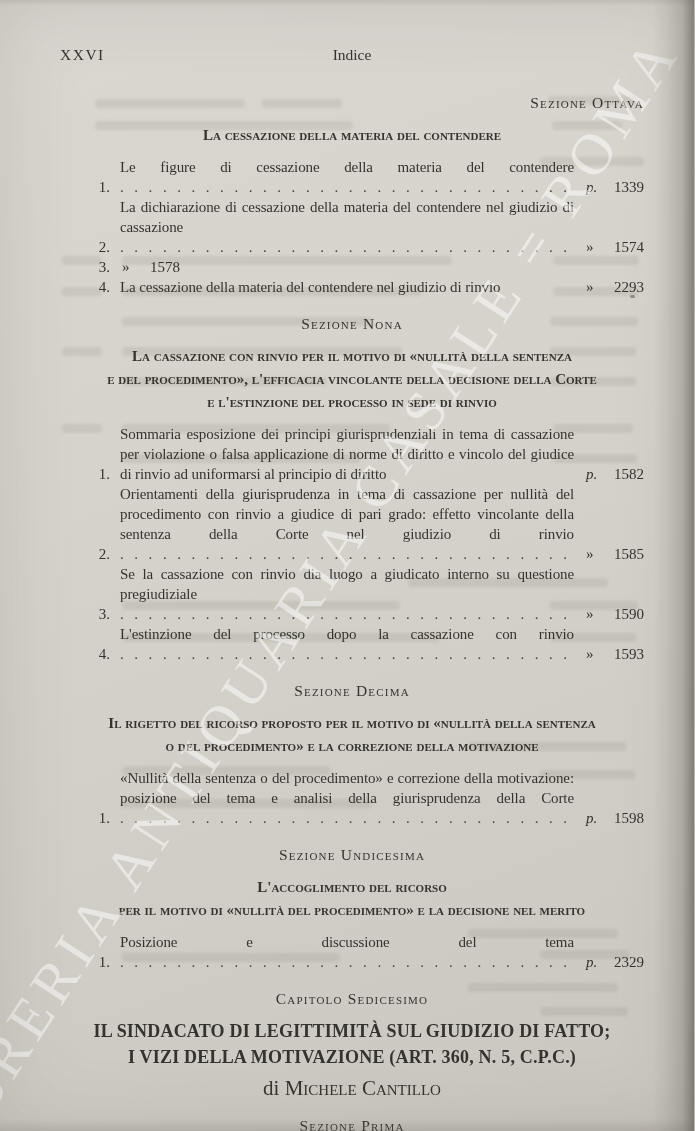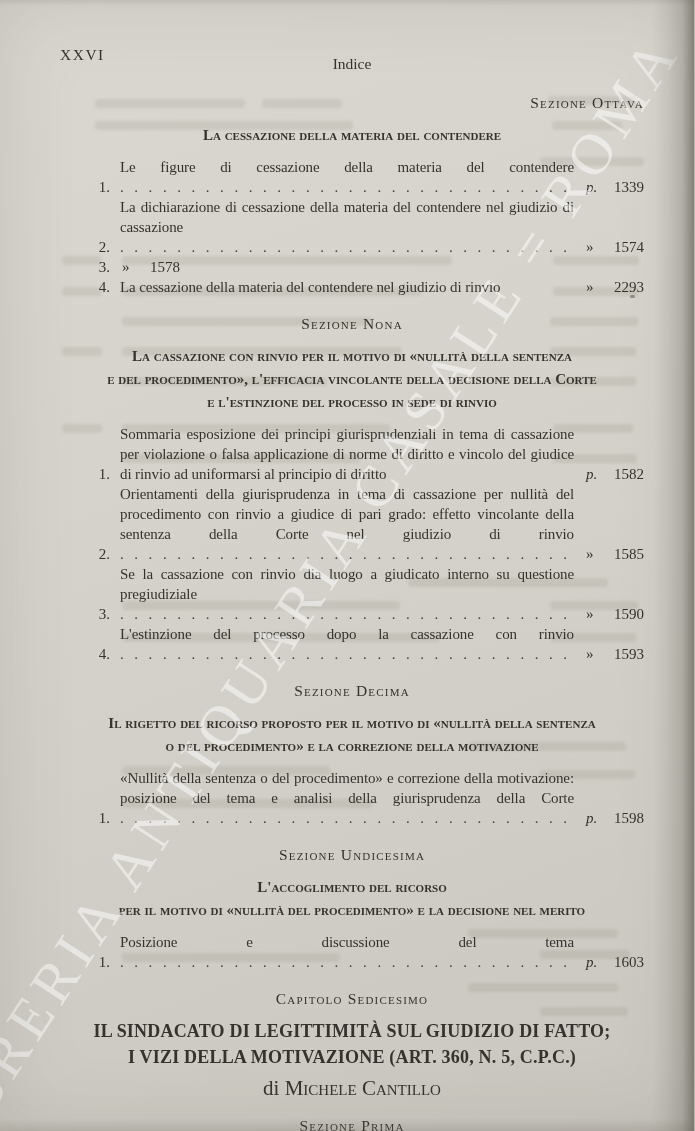--- a/index.html
+++ b/index.html
@@ -23,21 +23,21 @@
     background:rgba(80,77,68,.5);border-radius:2px;filter:blur(.4px);}
   .watermark{
     position:absolute;left:-400px;top:558px;width:1400px;height:92px;line-height:92px;
     text-align:center;transform:rotate(-57deg);z-index:3;white-space:nowrap;
     font-size:58px;letter-spacing:7px;color:rgba(255,255,255,.5);
     font-family:"Liberation Serif",serif;pointer-events:none;
   }
   .content{position:absolute;left:60px;right:50px;top:46px;z-index:2;}
   .header-row{position:relative;height:22px;font-size:15.5px;}
   .pagenum{position:absolute;left:0;top:0;letter-spacing:1.5px;}
-  .headtitle{position:absolute;left:0;right:0;top:9px;text-align:center;}
+  .headtitle{position:absolute;left:0;right:0;top:0;text-align:center;}
   h2.kind{margin:16px 0 0;text-align:center;font-size:15.5px;font-weight:400;
     font-variant:small-caps;letter-spacing:1.2px;line-height:22px;}
   .toc-section:first-of-type h2.kind{margin-top:24px;text-align:right;}
   .title-block{margin-top:10px;text-align:center;font-variant:small-caps;
     font-size:15px;line-height:23px;font-weight:bold;}
   .title-block.caps-title{font-variant:normal;font-size:18px;line-height:26px;
     margin-top:8px;letter-spacing:.2px;}
   .author{margin-top:8px;text-align:center;font-size:21px;line-height:21px;}
   .author-name{font-variant:small-caps;}
   .entries{margin-top:10px;font-size:15px;line-height:20px;}
@@ -205,21 +205,21 @@
           <div class="title-block">
             <div class="title-line">L'accoglimento del ricorso</div>
             <div class="title-line">per il motivo di «nullità del procedimento» e la decisione nel merito</div>
           </div>
           <div class="entries">
             <div class="entry">
               <span class="num">1.</span>
               <span class="body"><span class="txt">Posizione e discussione del tema</span><span class="dots"> . . . . . . . . . . . . . . . . . . . . . . . . . . . . . . . . . . . . . . . .</span></span>
               <span class="ref">
                 <span class="refmark it">p.</span>
-                <span class="refpage">1603</span>
+                <span class="refpage">2329</span>
               </span>
             </div>
           </div>
         </section>
         <section class="toc-section">
           <h2 class="kind">Capitolo Sedicesimo</h2>
           <div class="title-block caps-title">
             <div class="title-line">IL SINDACATO DI LEGITTIMITÀ SUL GIUDIZIO DI FATTO;</div>
             <div class="title-line">I VIZI DELLA MOTIVAZIONE (ART. 360, N. 5, C.P.C.)</div>
           </div>

